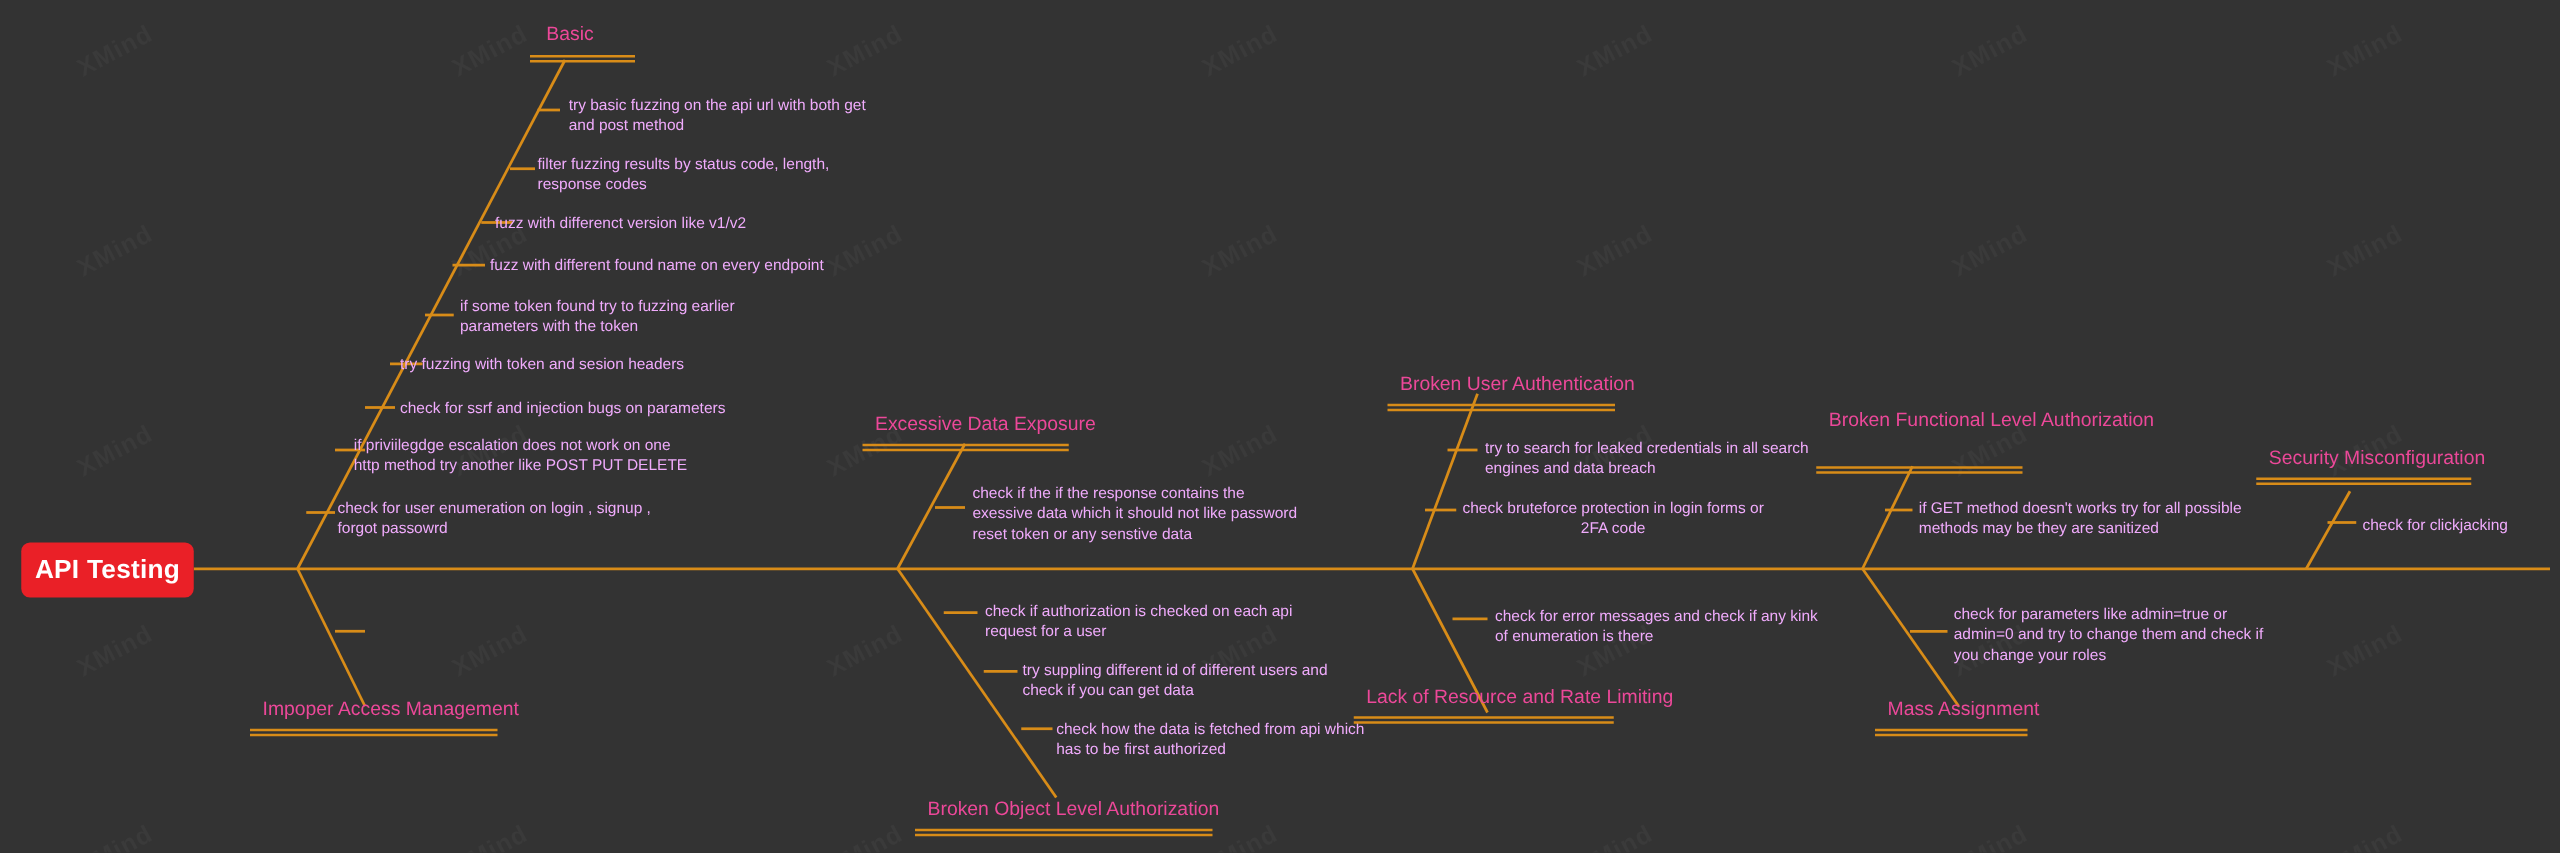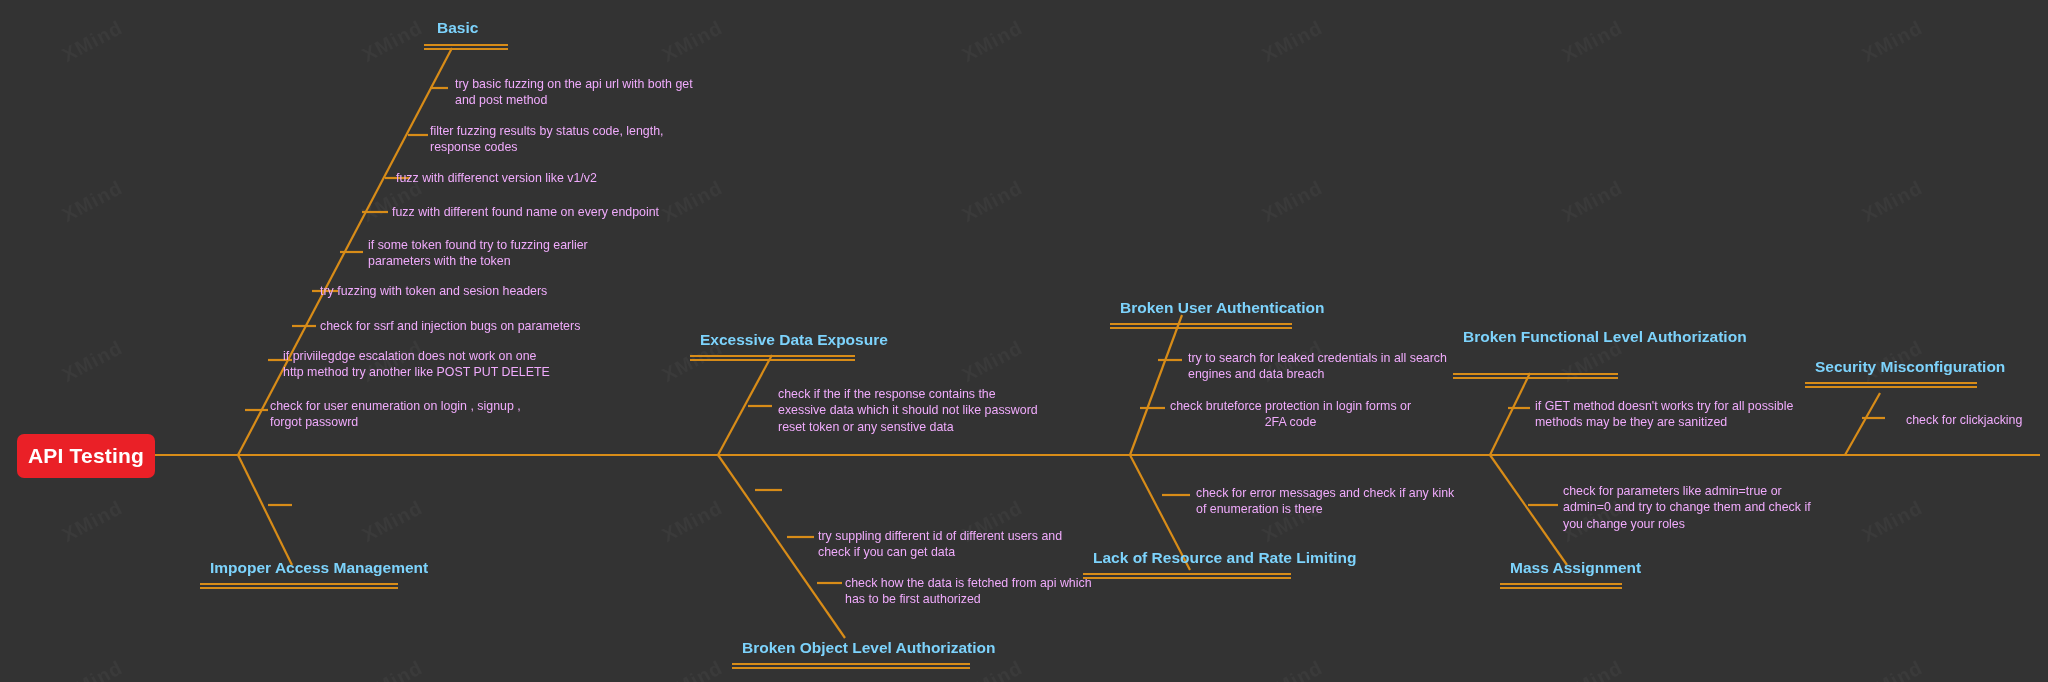--- a/index.html
+++ b/index.html
@@ -39,23 +39,23 @@
     display: flex;
     align-items: center;
     justify-content: center;
     color: #ffffff;
     font-size: 21px;
     font-weight: bold;
     letter-spacing: 0.2px;
   }
   .cat-label {
     position: absolute;
-    color: #7dd3fc;
+    color: #ec4899;
     font-size: 15.5px;
-    font-weight: bold;
+    font-weight: normal;
     line-height: 1.25;
     white-space: nowrap;
   }
   .cat-rule {
     position: absolute;
     height: 6px;
     border-top: 2px solid #d88c18;
     border-bottom: 2px solid #d88c18;
     box-sizing: border-box;
   }
@@ -185,20 +185,22 @@
   <div class="cat-rule" style="left:200px; top:583px; width:198px;"></div>
 
   <div class="cat-label" style="left:700px; top:330px;">Excessive Data Exposure</div>
   <div class="cat-rule" style="left:690px; top:355px; width:165px;"></div>
   <div class="detail" style="left:778px; top:386px;">check if the if the response contains the
 exessive data which it should not like password
 reset token or any senstive data</div>
 
   <div class="cat-label" style="left:742px; top:638px;">Broken Object Level Authorization</div>
   <div class="cat-rule" style="left:732px; top:663px; width:238px;"></div>
+  <div class="detail" style="left:788px; top:481px;">check if authorization is checked on each api
+request for a user</div>
   <div class="detail" style="left:818px; top:528px;">try suppling different id of different users and
 check if you can get data</div>
   <div class="detail" style="left:845px; top:575px;">check how the data is fetched from api which
 has to be first authorized</div>
 
   <div class="cat-label" style="left:1120px; top:298px;">Broken User Authentication</div>
   <div class="cat-rule" style="left:1110px; top:323px; width:182px;"></div>
   <div class="detail" style="left:1188px; top:350px;">try to search for leaked credentials in all search
 engines and data breach</div>
   <div class="detail" style="left:1170px; top:398px;text-align:center;">check bruteforce protection in login forms or
@@ -216,15 +218,15 @@
 methods may be they are sanitized</div>
 
   <div class="cat-label" style="left:1510px; top:558px;">Mass Assignment</div>
   <div class="cat-rule" style="left:1500px; top:583px; width:122px;"></div>
   <div class="detail" style="left:1563px; top:483px;">check for parameters like admin=true or
 admin=0 and try to change them and check if
 you change your roles</div>
 
   <div class="cat-label" style="left:1815px; top:357px;">Security Misconfiguration</div>
   <div class="cat-rule" style="left:1805px; top:382px; width:172px;"></div>
-  <div class="detail" style="left:1890px; top:412px;margin-left:16px;">check for clickjacking</div>
+  <div class="detail" style="left:1890px; top:412px;">check for clickjacking</div>
 
 </div>
 
 </body></html>

